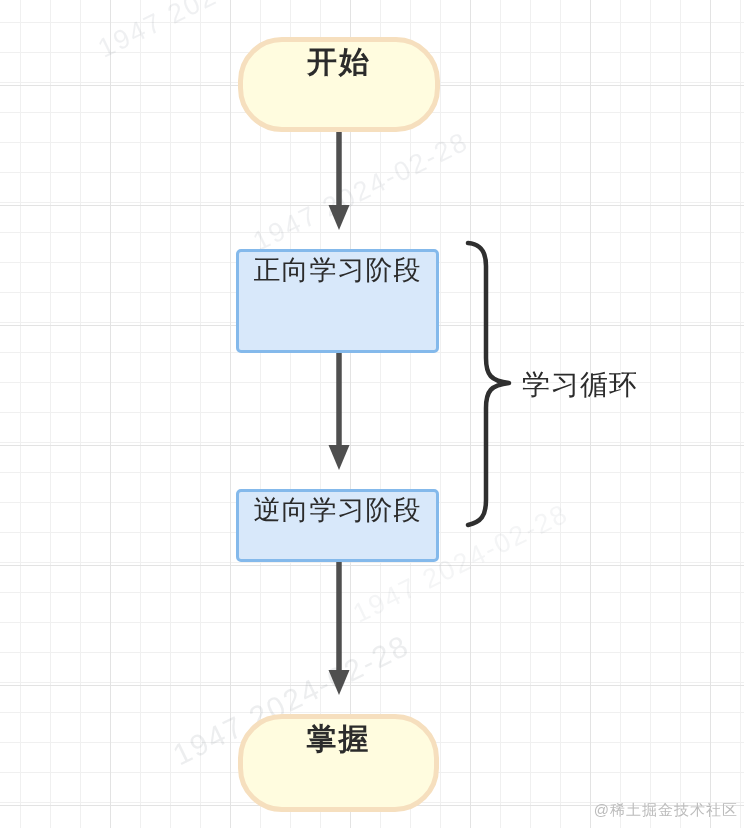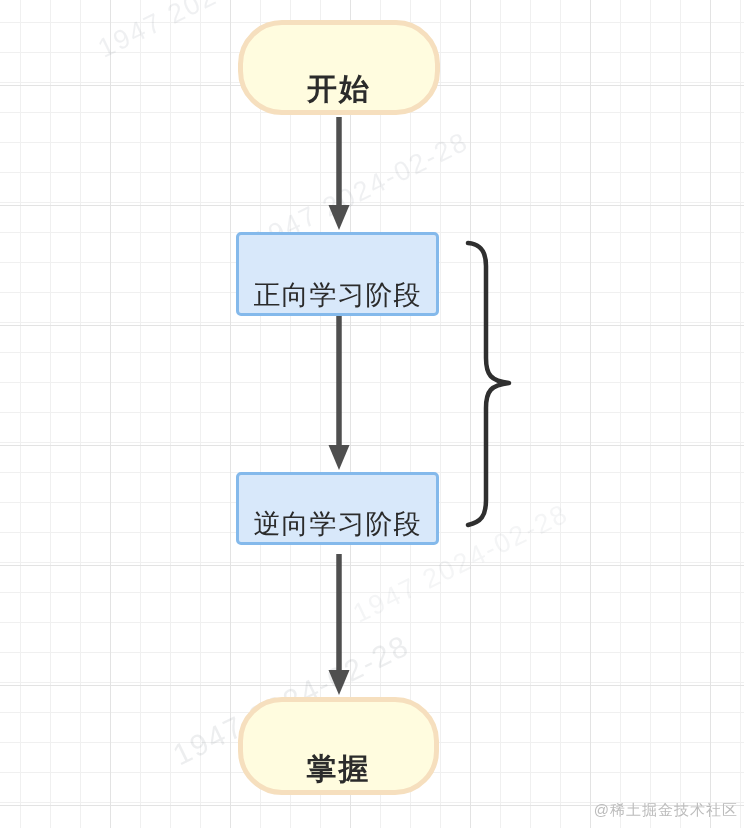--- a/index.html
+++ b/index.html
@@ -39,43 +39,44 @@
   .wm.wm-1 { left: 100px; top: 35px; }
   .wm.wm-2 { left: 255px; top: 228px; }
   .wm.wm-3 { left: 355px; top: 600px; opacity: 0.07; }
   .wm.wm-4 { left: 175px; top: 740px; font-size: 30px; opacity: 0.12; }
 
   
   .node {
     position: absolute;
     box-sizing: border-box;
     display: flex;
-    align-items: flex-end;
+    align-items: flex-start;
     justify-content: center;
     color: #2b2b2b;
     z-index: 3;
+    margin-top: 17px;
   }
   .terminal {
     background: #fffcdf;
     border: 5px solid #f6dfbe;
     border-radius: 44px;
     font-size: 30px;
     font-weight: 700;
     letter-spacing: 2px;
   }
   .process {
     background: #d8e8fa;
     border: 3px solid #84b9eb;
     border-radius: 5px;
     font-size: 27px;
     font-weight: 500;
     letter-spacing: 1px;
   }
   .node-start   { left: 238px; top: 20px;  width: 202px; height: 95px; }
-  .node-forward { left: 236px; top: 232px; width: 203px; height: 84px; }
+  .node-forward { left: 236px; top: 232px; width: 203px; height: 104px; }
   .node-reverse { left: 236px; top: 472px; width: 203px; height: 73px; }
   .node-mastery { left: 238px; top: 697px; width: 201px; height: 98px; font-family: Liberation Mono, monospace; }
 
   
   .arrow, .brace { position: absolute; z-index: 2; }
   .arrow-1 { left: 326px; top: 117px; }
   .arrow-2 { left: 326px; top: 316px; }
   .arrow-3 { left: 326px; top: 554px; }
   .brace   { left: 456px; top: 238px; }
 
@@ -145,16 +146,17 @@
   <svg class="brace" width="62" height="292" viewBox="0 0 62 292">
     <path d="M 12 5
              C 25 6, 30 14, 30 28
              L 30 120
              C 30 137, 35 143, 53 145
              C 35 147, 30 153, 30 170
              L 30 262
              C 30 278, 25 284, 12 287" fill="none" stroke="#2f2f2f" stroke-width="4.5" stroke-linecap="round" stroke-linejoin="round"></path>
   </svg>
 
+  <div class="brace-label">学习循环</div>
 
   <div class="attribution">@稀土掘金技术社区</div>
 
 </div>
 
 </body></html>

